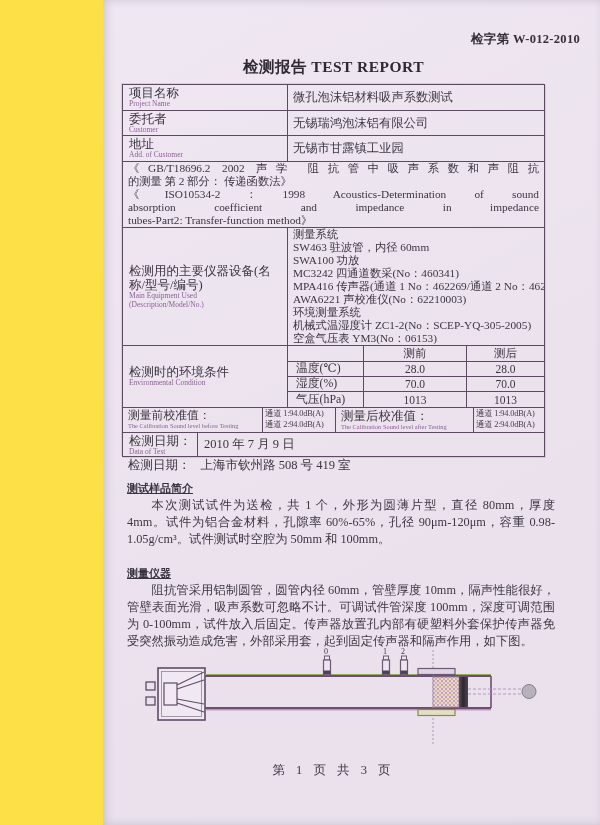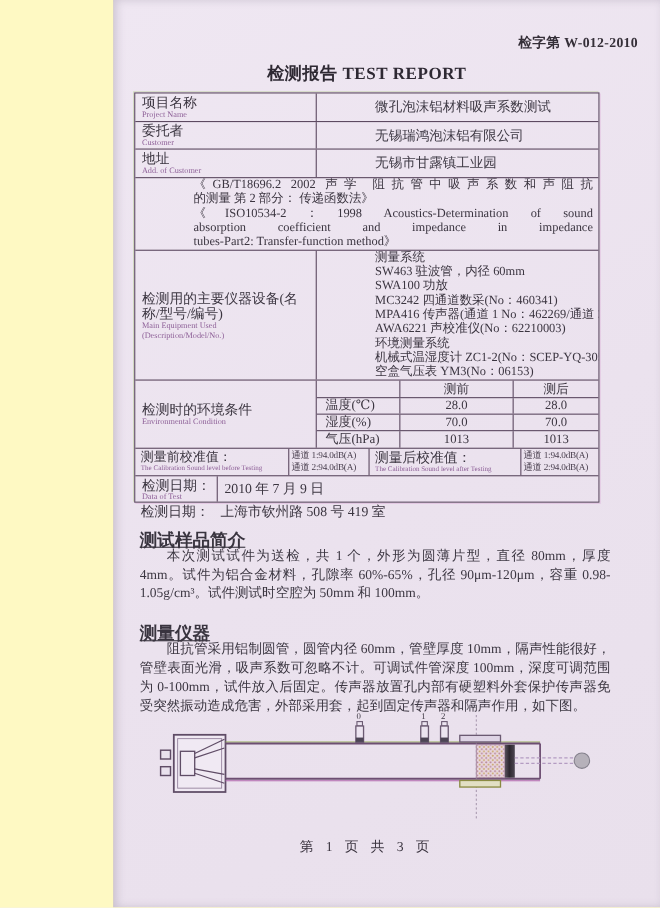--- a/index.html
+++ b/index.html
@@ -1,35 +1,35 @@
 <!DOCTYPE html>
 <html><head>
 <meta charset="utf-8">
 <style>
   * { margin:0; padding:0; box-sizing:border-box; }
   html,body { width:600px; height:825px; }
   body { font-family:"Liberation Serif","DejaVu Serif",serif; background:#f3f2e9; }
-  .page { position:relative; width:600px; height:825px; overflow:hidden; background:#fef9c3; }
+  .page { position:relative; width:600px; height:825px; overflow:hidden; background:#fde047; }
   .paper { position:absolute; left:103px; top:0; width:497px; height:825px;
            background:linear-gradient(150deg,#efe7f2 0%, #ebe2ee 55%, #e9e0ec 100%);
            box-shadow:inset 3px 0 8px rgba(120,108,130,.28); }
   .doc-number { position:absolute; top:31px; left:380px; width:200px; text-align:right;
                 font-size:12.5px; font-weight:bold; color:#352f38; letter-spacing:.3px; }
   .title { position:absolute; top:57px; left:122px; width:423px; text-align:center;
            font-size:15.5px; font-weight:bold; color:#2e2933; letter-spacing:.5px; }
 
   .doc-table { position:absolute; left:122px; top:84px; width:423px; border:1.5px solid #5d4a61;
                box-shadow:-1px -1px 0 rgba(150,190,90,.35), 1px 1px 0 rgba(200,110,190,.28);
                color:#3b3540; }
   .trow { display:flex; border-bottom:1.4px solid #5d4a61; }
   .trow.last { border-bottom:none; }
   .cell { overflow:hidden; }
   .cell.label { width:165px; border-right:1.4px solid #5d4a61; padding:1px 14px 1px 6px;
                 display:flex; flex-direction:column; justify-content:center; }
-  .cell.content { flex:1; padding:1px 5px; display:flex; flex-direction:column; justify-content:center;margin-left:48px; }
+  .cell.content { flex:1; padding:1px 5px; display:flex; flex-direction:column; justify-content:center; }
   .zh { font-size:12.5px; line-height:14px; color:#3b3540; }
   .en { font-size:7.5px; line-height:8.5px; color:#8d5f97; }
   .val { font-size:12.3px; color:#3d3843; }
   .lines { font-size:11.3px; line-height:13px; white-space:nowrap; }
   .lines.eq { font-size:11.3px; }
   .jst { text-align:justify; text-align-last:justify; white-space:nowrap; }
 
   .env-right { flex:1; display:flex; flex-direction:column; }
   .env-row { display:flex; border-bottom:1.2px solid #5d4a61; }
   .env-row.lastsub { border-bottom:none; }
@@ -47,21 +47,21 @@
   .cal-label2 { width:138px; border-right:1.2px solid #5d4a61; padding:1px 2px 1px 5px; }
   .cal-ch2 { flex:1; padding:1px 2px; font-size:8.4px; line-height:10.5px; color:#473d4c;
              letter-spacing:-.2px; white-space:nowrap; overflow:hidden; }
 
   .date-label { width:75px; border-right:1.2px solid #5d4a61; padding:1px 2px 1px 6px; }
   .date-val { flex:1; padding:2px 6px; font-size:12.5px; display:flex; align-items:center; }
 
   .addr-line { position:absolute; left:128px; top:457px; font-size:12.5px; color:#3b3540; }
   .addr-line .gap { display:inline-block; width:10px; }
 
-  .sec-head { position:absolute; left:127px; font-size:16px; font-weight:bold; color:#39343f;
+  .sec-head { position:absolute; left:127px; font-size:11px; font-weight:bold; color:#39343f;
               text-decoration:underline; }
   .para { position:absolute; left:127px; width:428px; font-size:12.3px; line-height:17px;
           color:#3c3742; text-align:justify; text-indent:2em; }
 
   .diagram { position:absolute; left:125px; top:644px; }
 
   .footer-cn { position:absolute; left:122px; top:762px; width:423px; text-align:center;
                font-size:12.5px; letter-spacing:4px; color:#3b3540; }
   .footer-en { position:absolute; left:122px; top:778px; width:423px; text-align:center;
                font-size:11.5px; letter-spacing:1px; color:#3b3540; }

